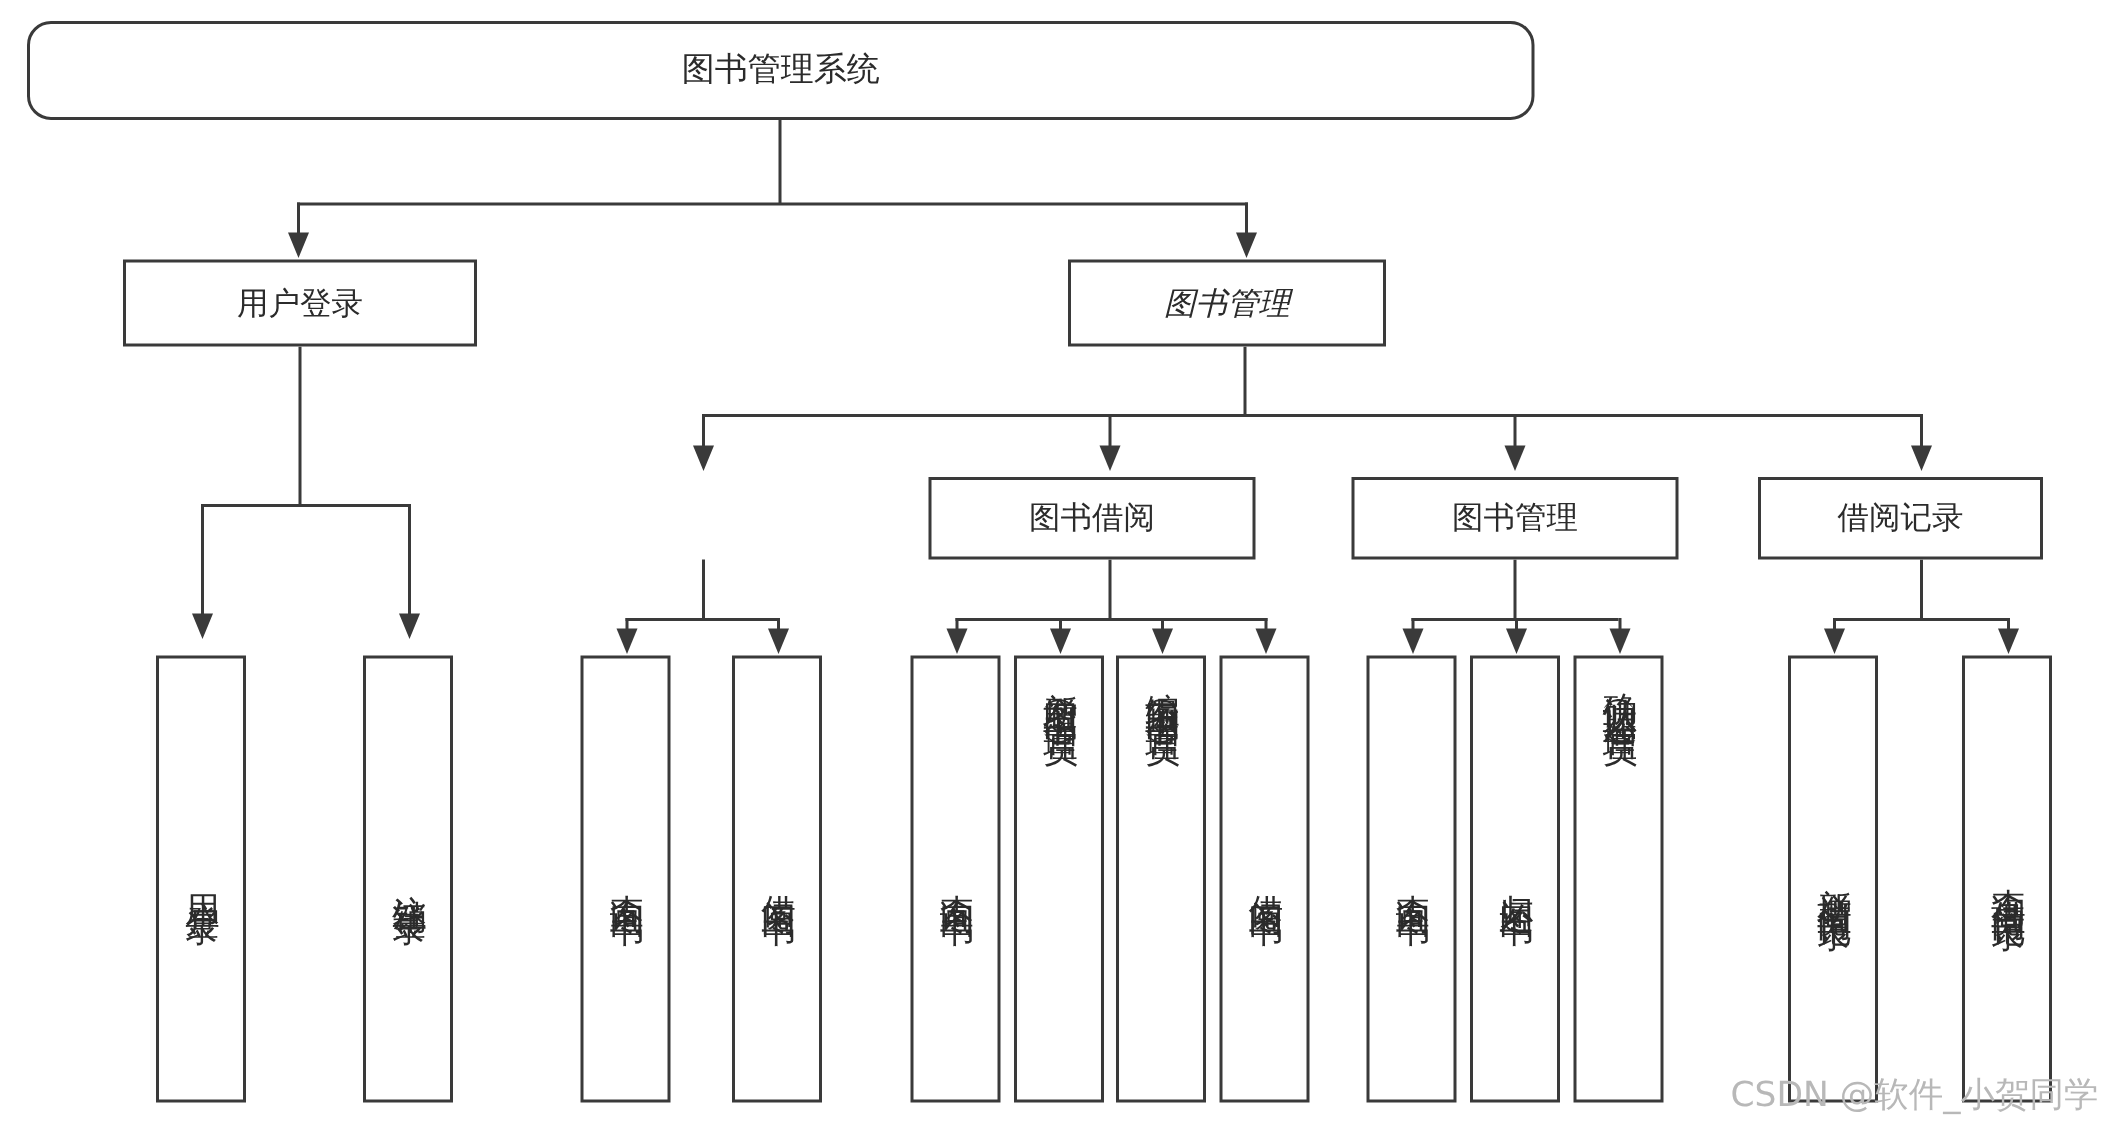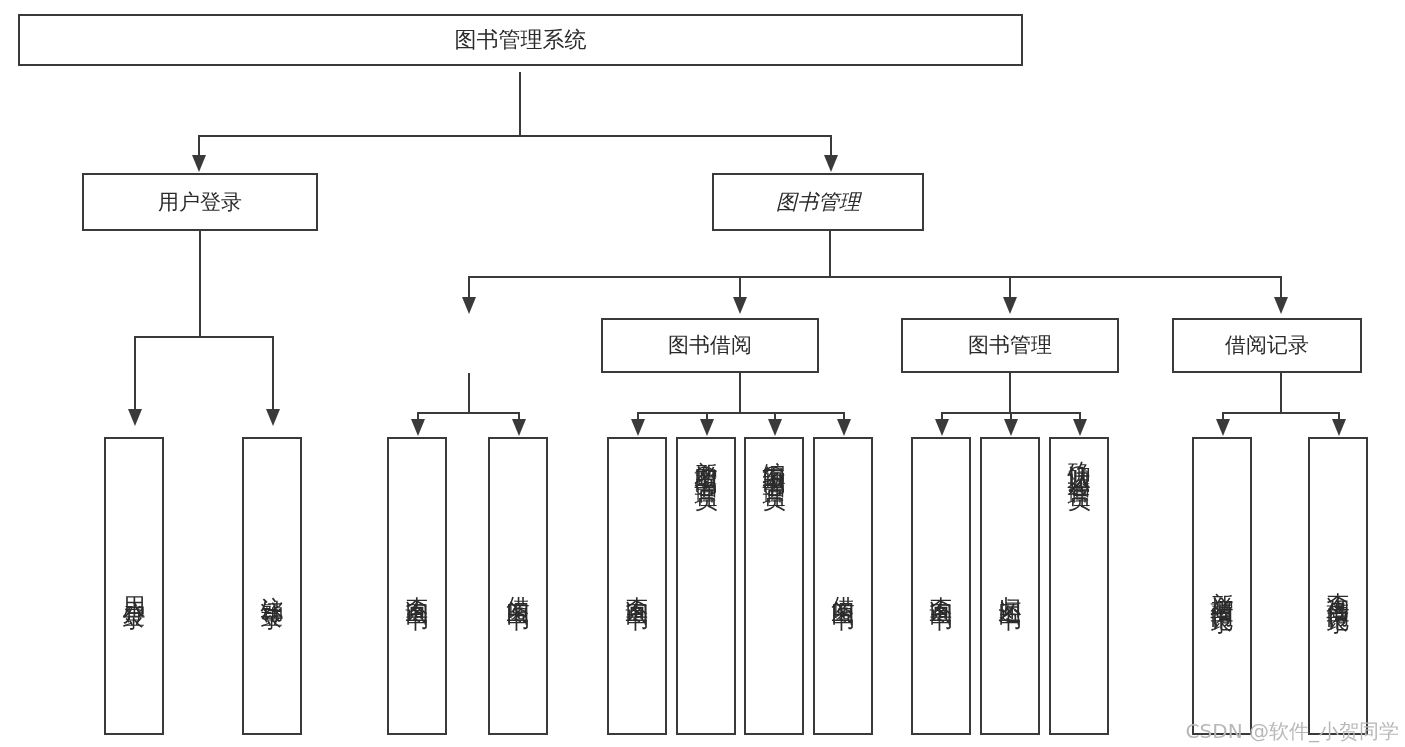--- a/index.html
+++ b/index.html
@@ -55,33 +55,33 @@
     border-left:7px solid transparent;
     border-right:7px solid transparent;
     border-top:17px solid #3a3a3a;
     z-index:2;
   }
 
   #watermark{
     position:absolute;
     right:6px;
     bottom:2px;
-    font-size:20px;
+    font-size:23px;
     color:#b8b8b8;
     white-space:nowrap;
     z-index:6;
     font-family:"DejaVu Sans","Liberation Sans",sans-serif;
   }
 </style>
 </head>
 <body>
 
 <div id="canvas">
 
-  <div class="node horiz" id="n-root" style="left:18px;top:14px;width:1005px;height:52px;">
+  <div class="node horiz" id="n-root" style="left:18px;top:14px;width:1005px;height:66px;border-radius:16px;">
     <span class="lbl">图书管理系统</span>
   </div>
 
   <div class="ln v" style="left:519px;top:72px;height:64px;"></div>
 
   <div class="ln h" style="left:198px;top:135px;width:634px;"></div>
 
   <div class="ln v" style="left:198px;top:135px;height:23px;"></div>
   <div class="arrow" style="left:192px;top:155px;"></div>
   <div class="ln v" style="left:830px;top:135px;height:23px;"></div>
@@ -106,21 +106,21 @@
   <div class="ln h" style="left:468px;top:276px;width:812px;"></div>
   <div class="ln v" style="left:468px;top:276px;height:24px;"></div>
   <div class="arrow" style="left:462px;top:297px;"></div>
   <div class="ln v" style="left:739px;top:276px;height:24px;"></div>
   <div class="arrow" style="left:733px;top:297px;"></div>
   <div class="ln v" style="left:1009px;top:276px;height:24px;"></div>
   <div class="arrow" style="left:1003px;top:297px;"></div>
   <div class="ln v" style="left:1280px;top:276px;height:24px;"></div>
   <div class="arrow" style="left:1274px;top:297px;"></div>
 
-  <div class="node horiz" id="n-borrow" style="left:601px;top:318px;width:218px;height:55px;">
+  <div class="node horiz" id="n-borrow" style="left:619px;top:318px;width:218px;height:55px;">
     <span class="lbl">图书借阅</span>
   </div>
   <div class="node horiz" id="n-current" style="left:901px;top:318px;width:218px;height:55px;">
     <span class="lbl">图书管理</span>
   </div>
   <div class="node horiz" id="n-record" style="left:1172px;top:318px;width:190px;height:55px;">
     <span class="lbl">借阅记录</span>
   </div>
 
   <div class="ln v" style="left:468px;top:373px;height:40px;"></div>

